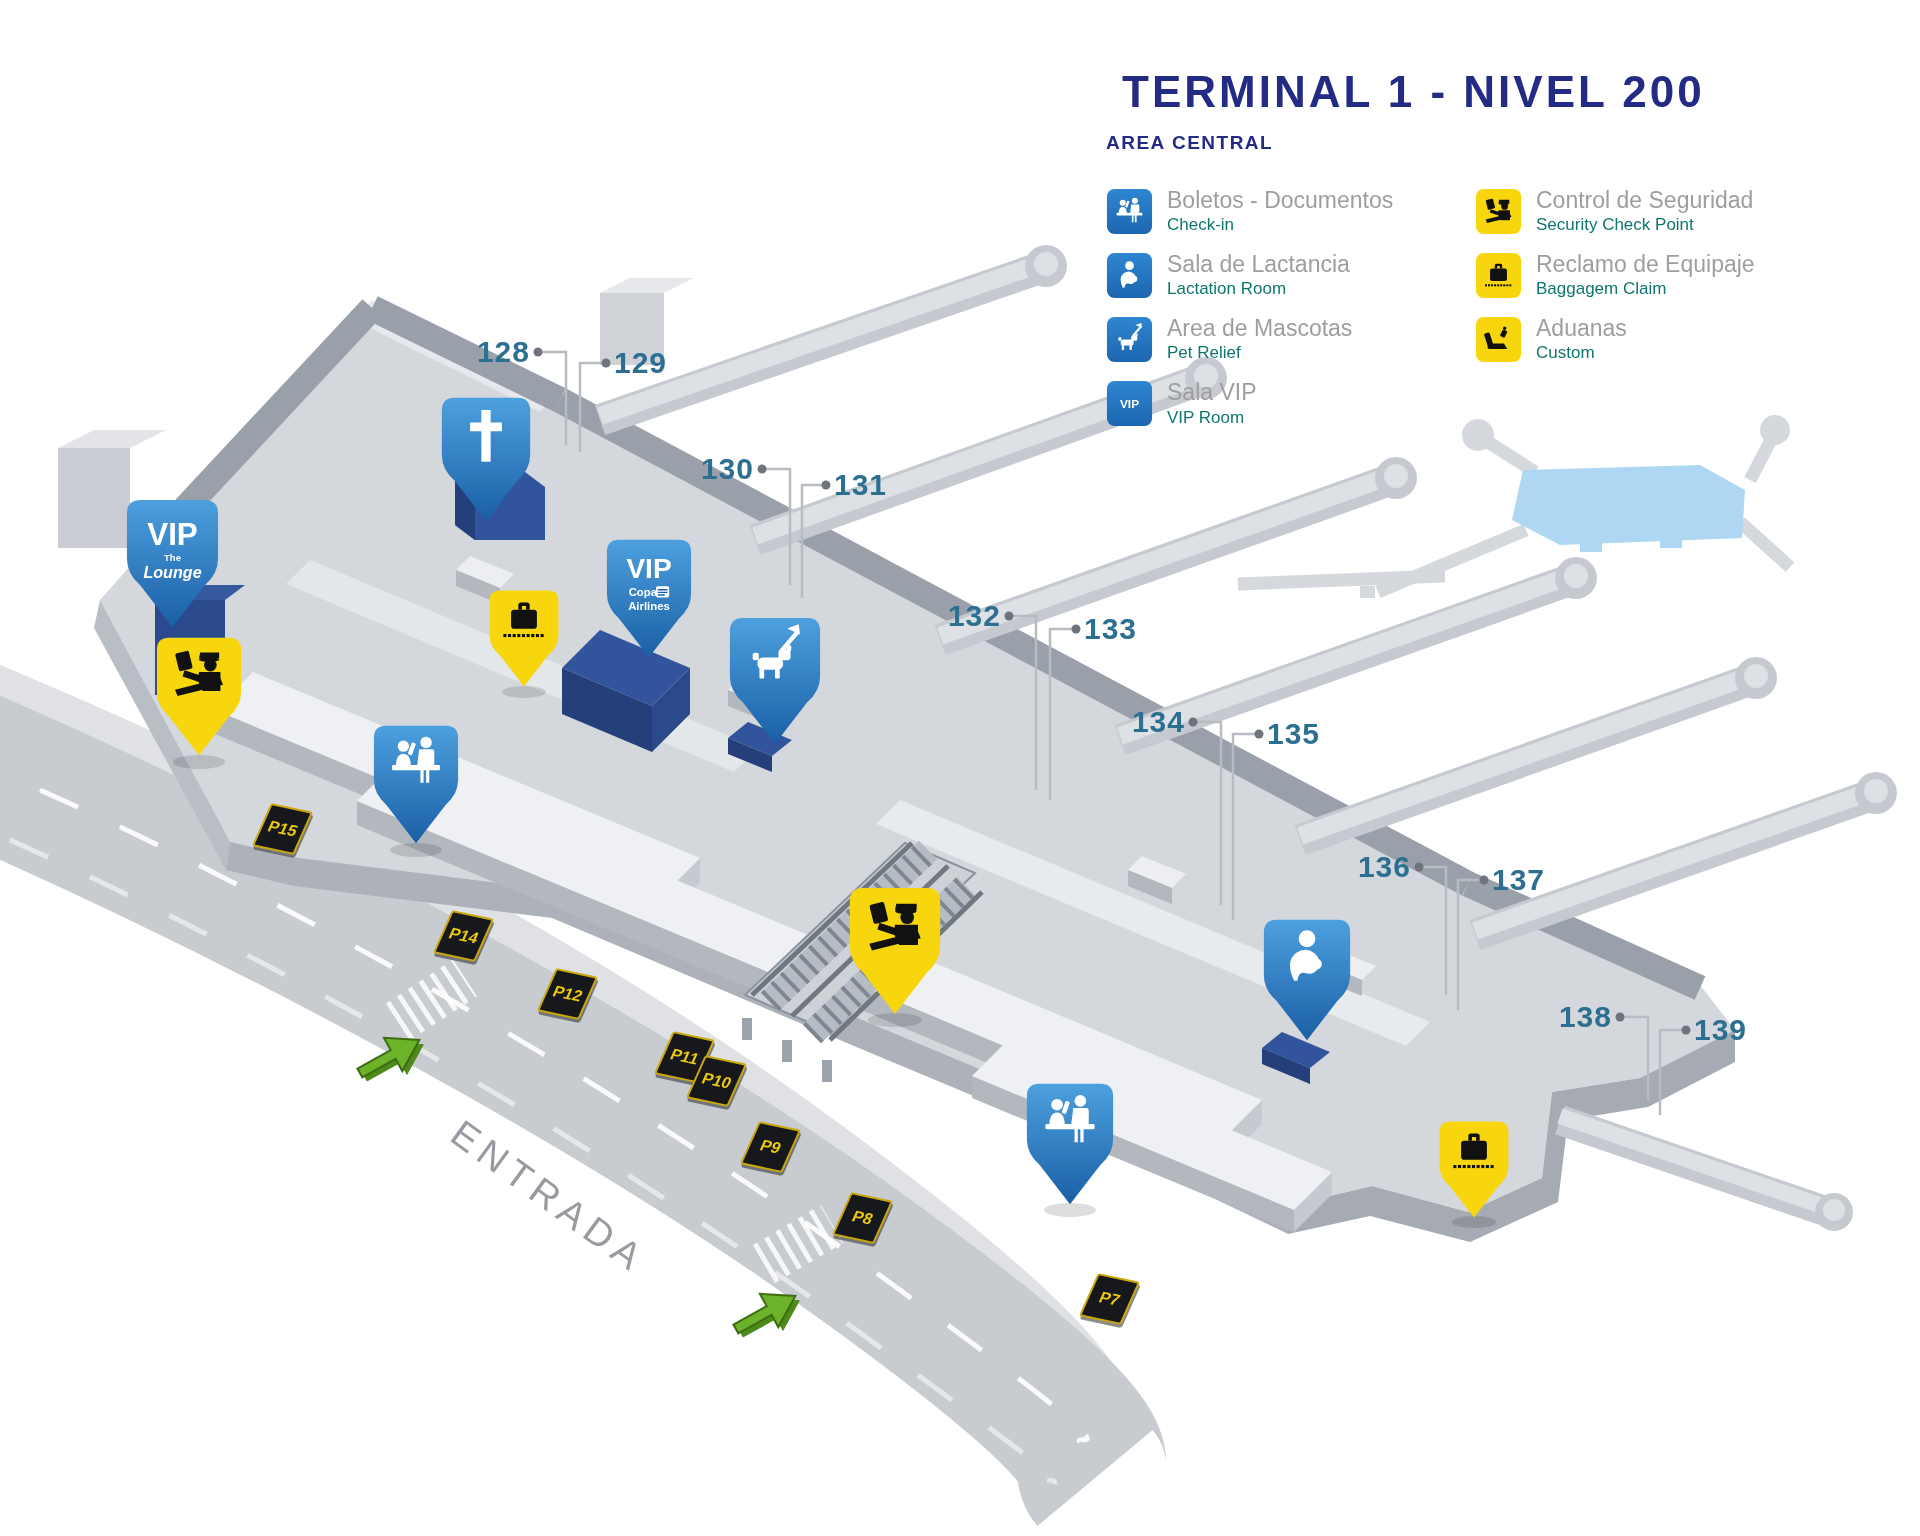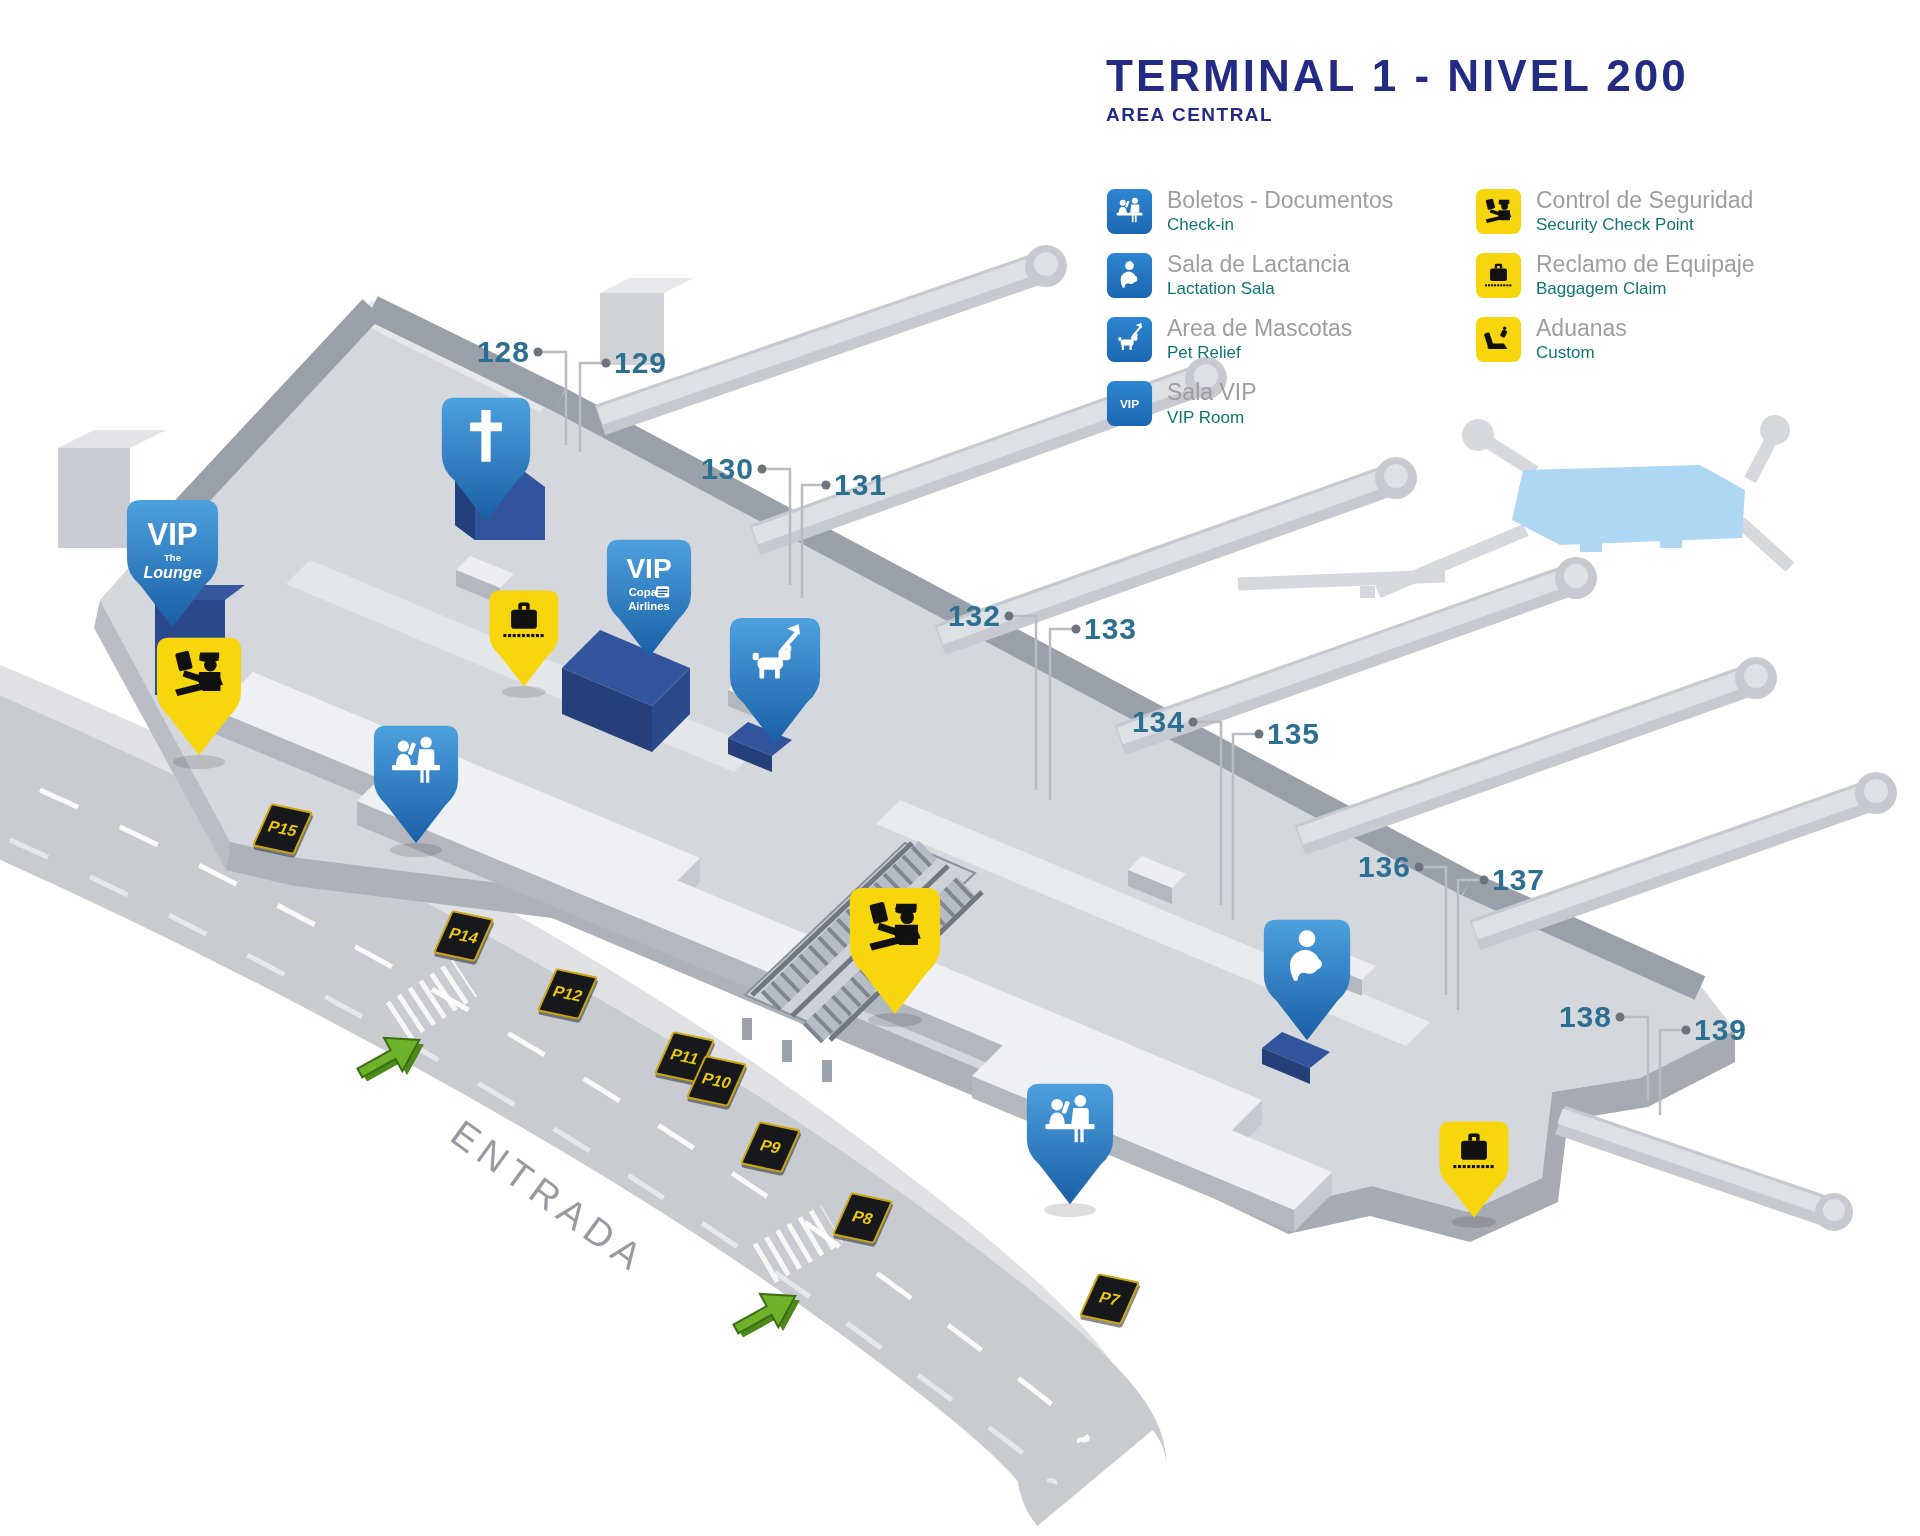--- a/index.html
+++ b/index.html
@@ -3,21 +3,21 @@
 <meta charset="utf-8">
 <style>
   html,body{margin:0;padding:0;background:#ffffff;}
   #stage{position:relative;width:1920px;height:1536px;overflow:hidden;background:#ffffff;
          font-family:"Liberation Sans",sans-serif;}
   svg{display:block;}
   .abs{position:absolute;}
 
   
   .hdr{position:absolute;left:1106px;top:52px;color:#242b85;}
-  .hdr h1{margin:0;font-size:44px;font-weight:bold;letter-spacing:3px;line-height:1.1;}
+  .hdr h1{margin:16px;font-size:44px;font-weight:bold;letter-spacing:3px;line-height:1.1;}
   .hdr h2{margin:4px 0 0 0;font-size:19px;font-weight:bold;letter-spacing:1.5px;}
 
   
   .legend-col{position:absolute;display:flex;flex-direction:column;gap:17px;}
   .legend-item{display:flex;gap:14px;align-items:flex-start;}
   .legend-item .tile{width:47px;height:47px;flex:0 0 47px;}
   .legend-text .t{font-size:23px;color:#9e9ea2;line-height:1.05;}
   .legend-text .s{font-size:17px;color:#0f766e;margin-top:3px;}
 
   
@@ -350,21 +350,21 @@
         <div class="s">Check-in</div>
       </div>
     </div>
     <div class="legend-item">
       <svg class="tile" viewBox="0 0 100 100">
         <rect x="2" y="2" width="96" height="96" rx="16" fill="url(#tileBlueGrad)"></rect>
         <use href="#g-lactation" transform="translate(14,14) scale(0.72)" style="color:#fff"></use>
       </svg>
       <div class="legend-text">
         <div class="t">Sala de Lactancia</div>
-        <div class="s">Lactation Sala</div>
+        <div class="s">Lactation Room</div>
       </div>
     </div>
     <div class="legend-item">
       <svg class="tile" viewBox="0 0 100 100">
         <rect x="2" y="2" width="96" height="96" rx="16" fill="url(#tileBlueGrad)"></rect>
         <use href="#g-dog" transform="translate(14,14) scale(0.72)" style="color:#fff"></use>
       </svg>
       <div class="legend-text">
         <div class="t">Area de Mascotas</div>
         <div class="s">Pet Relief</div>

